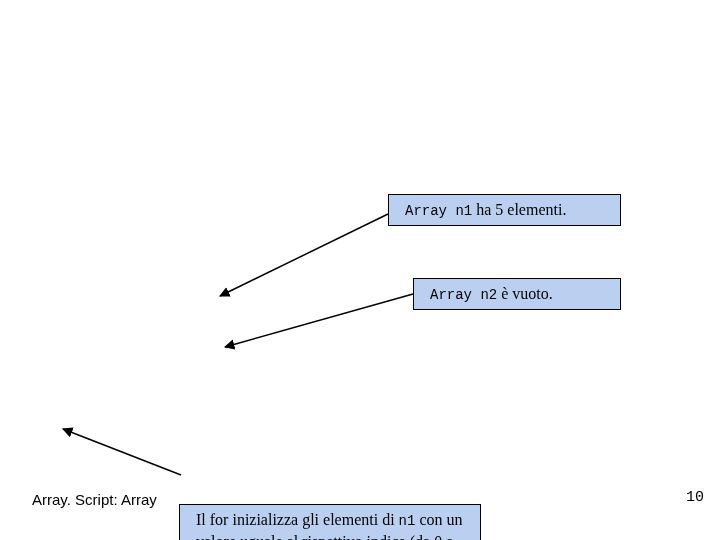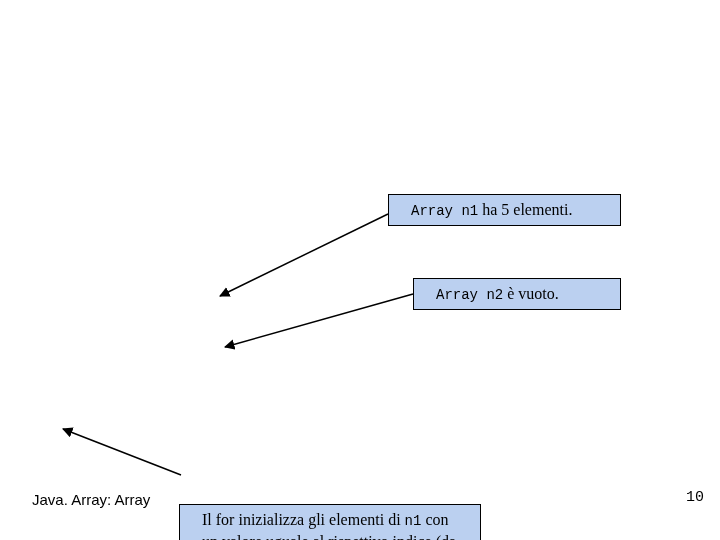--- a/index.html
+++ b/index.html
@@ -9,21 +9,21 @@
     height: 540px;
     background: #fff;
     font-family: "Times New Roman", Times, serif;
     position: relative;
     overflow: hidden;
   }
   .callout {
     position: absolute;
     background: #bbd0f0;
     border: 1.5px solid #000;
-    padding: 4px 22px;
+    padding: 4px 16px;
     font-size: 16px;
     line-height: 1.35;
     color: #000;
   }
   .callout .code {
     font-family: "Courier New", Courier, monospace;
     font-size: 14px;
   }
   .footer-left {
     position: absolute;
@@ -71,14 +71,14 @@
     </marker>
   </defs>
 
   <line x1="388" y1="214" x2="220" y2="296" stroke="#000" stroke-width="1.5" marker-end="url(#ah)"></line>
 
   <line x1="413" y1="294" x2="225" y2="347" stroke="#000" stroke-width="1.5" marker-end="url(#ah)"></line>
 
   <line x1="181" y1="475" x2="63" y2="429" stroke="#000" stroke-width="1.5" marker-end="url(#ah)"></line>
 </svg>
 
-<div class="footer-left">Java. Array: Array</div>
+<div class="footer-left">Array. Script: Array</div>
 <div class="page-number">10</div>
 
 </body></html>

